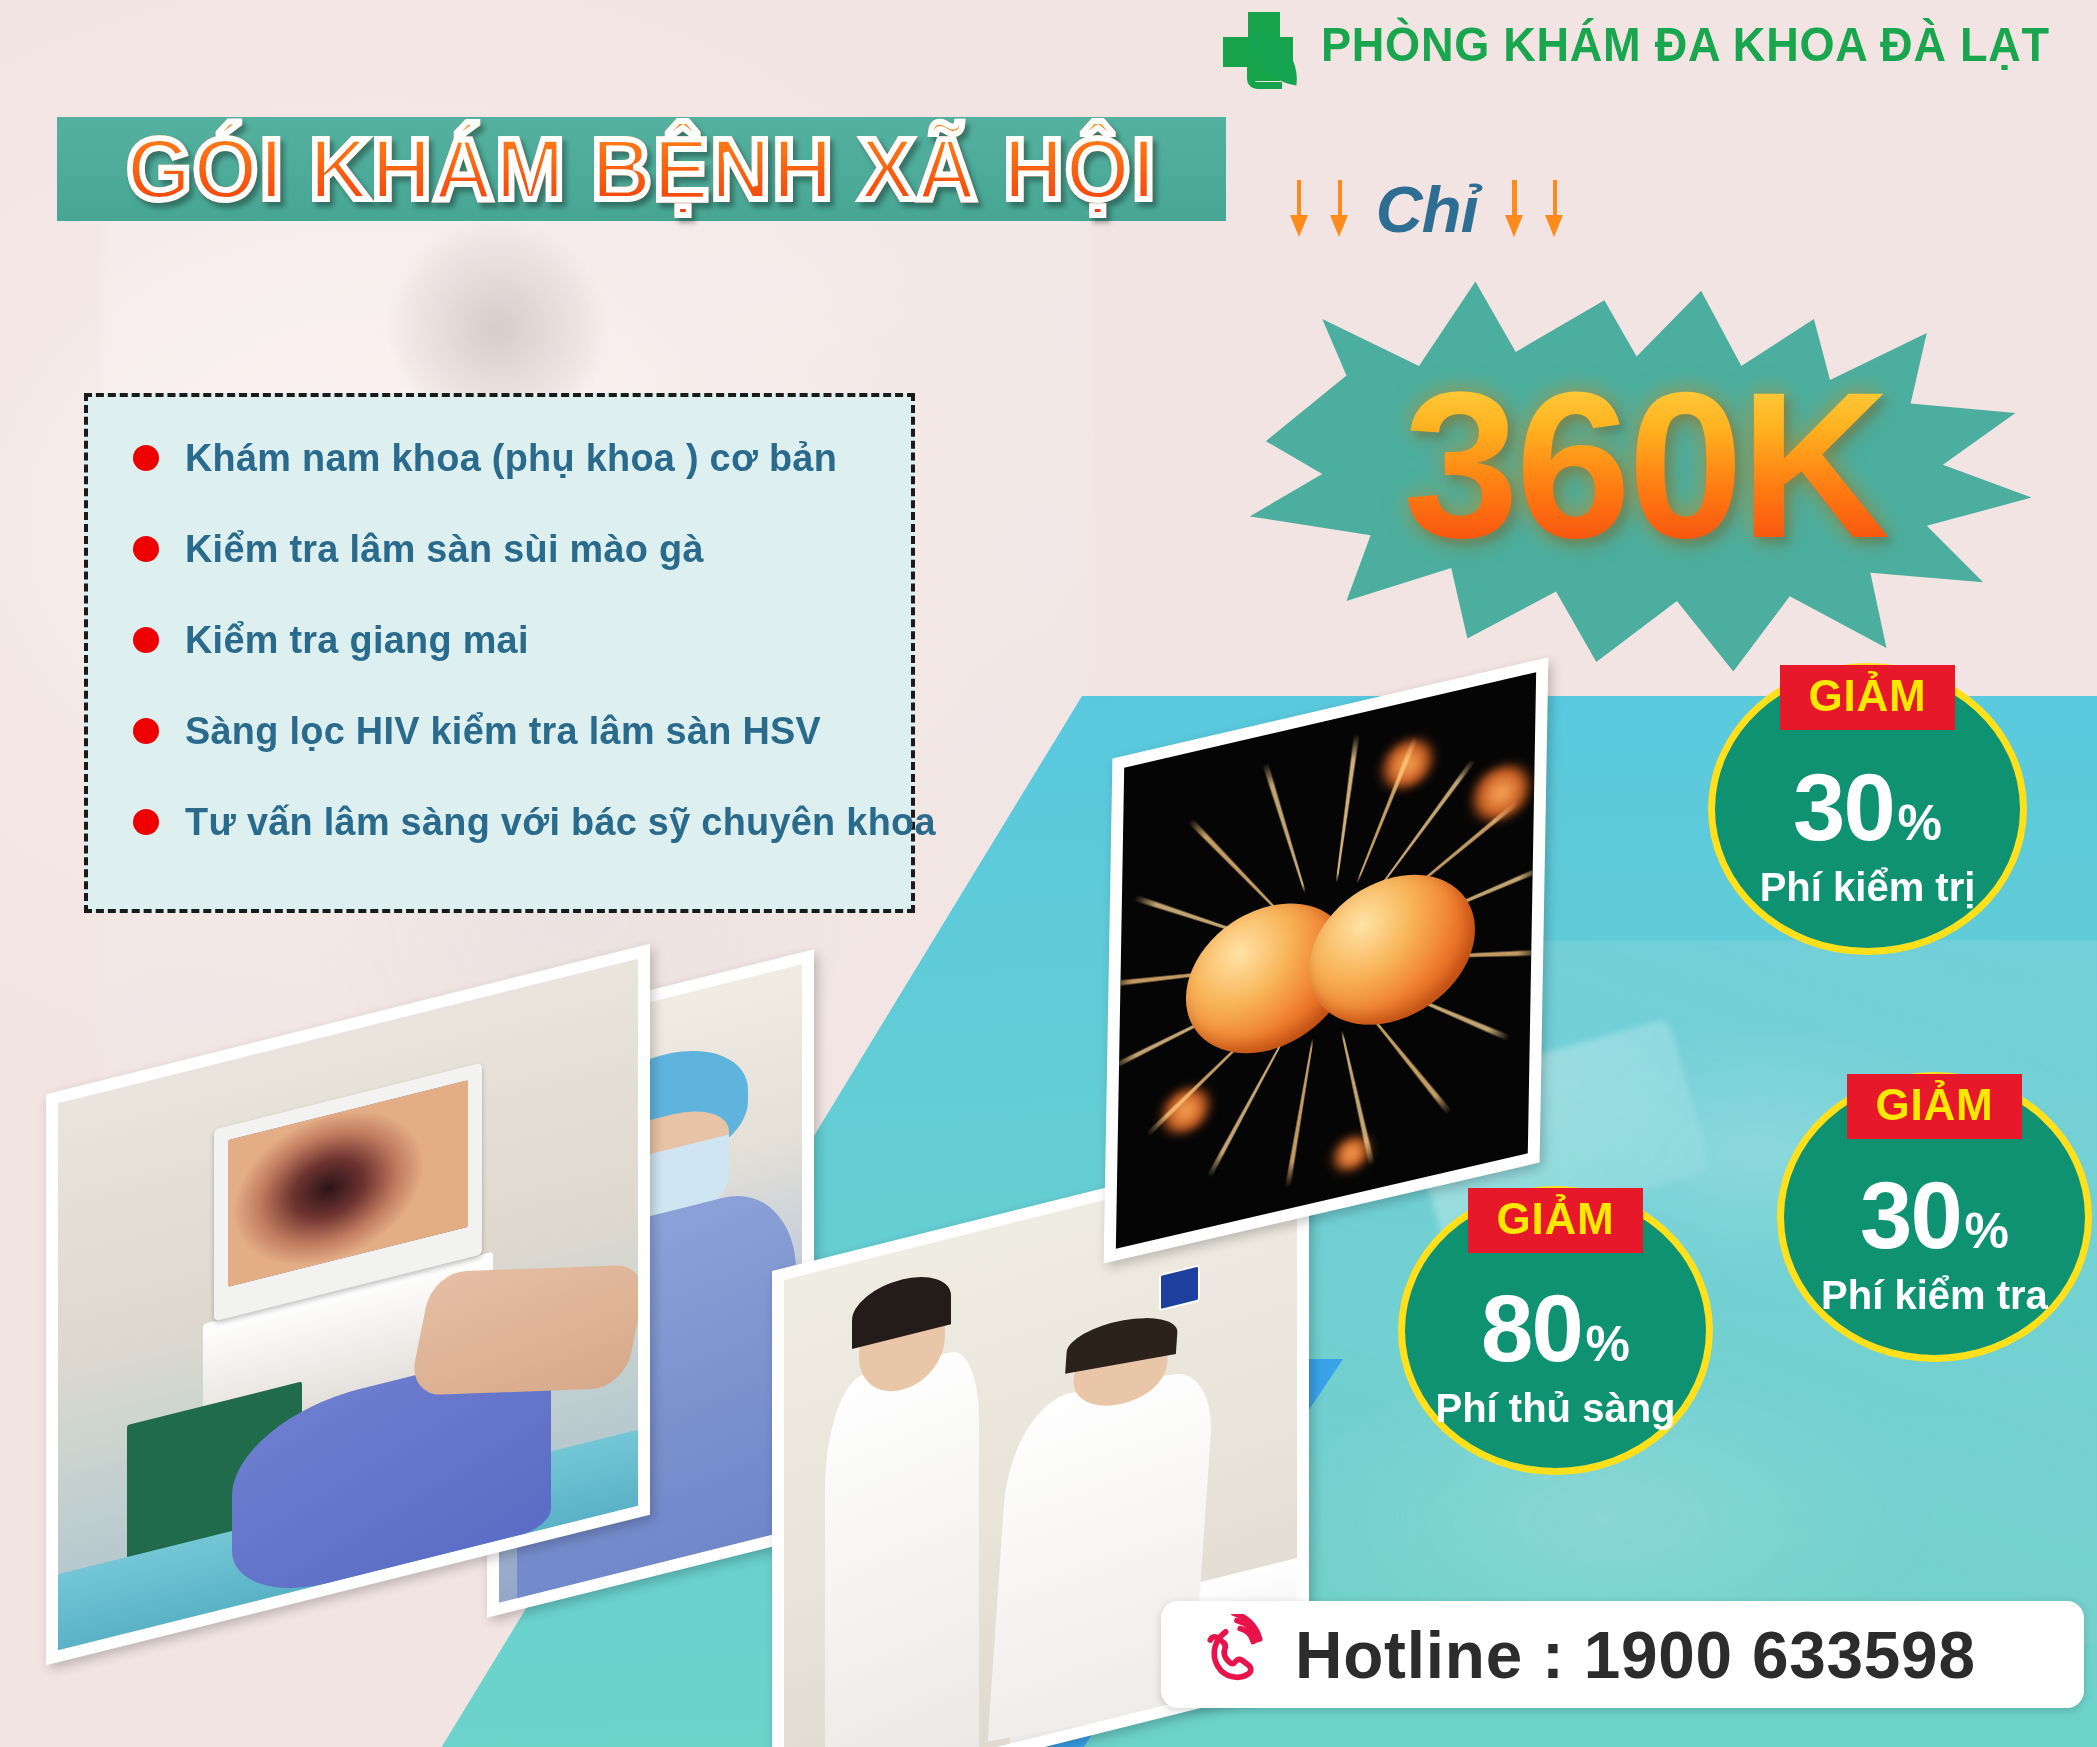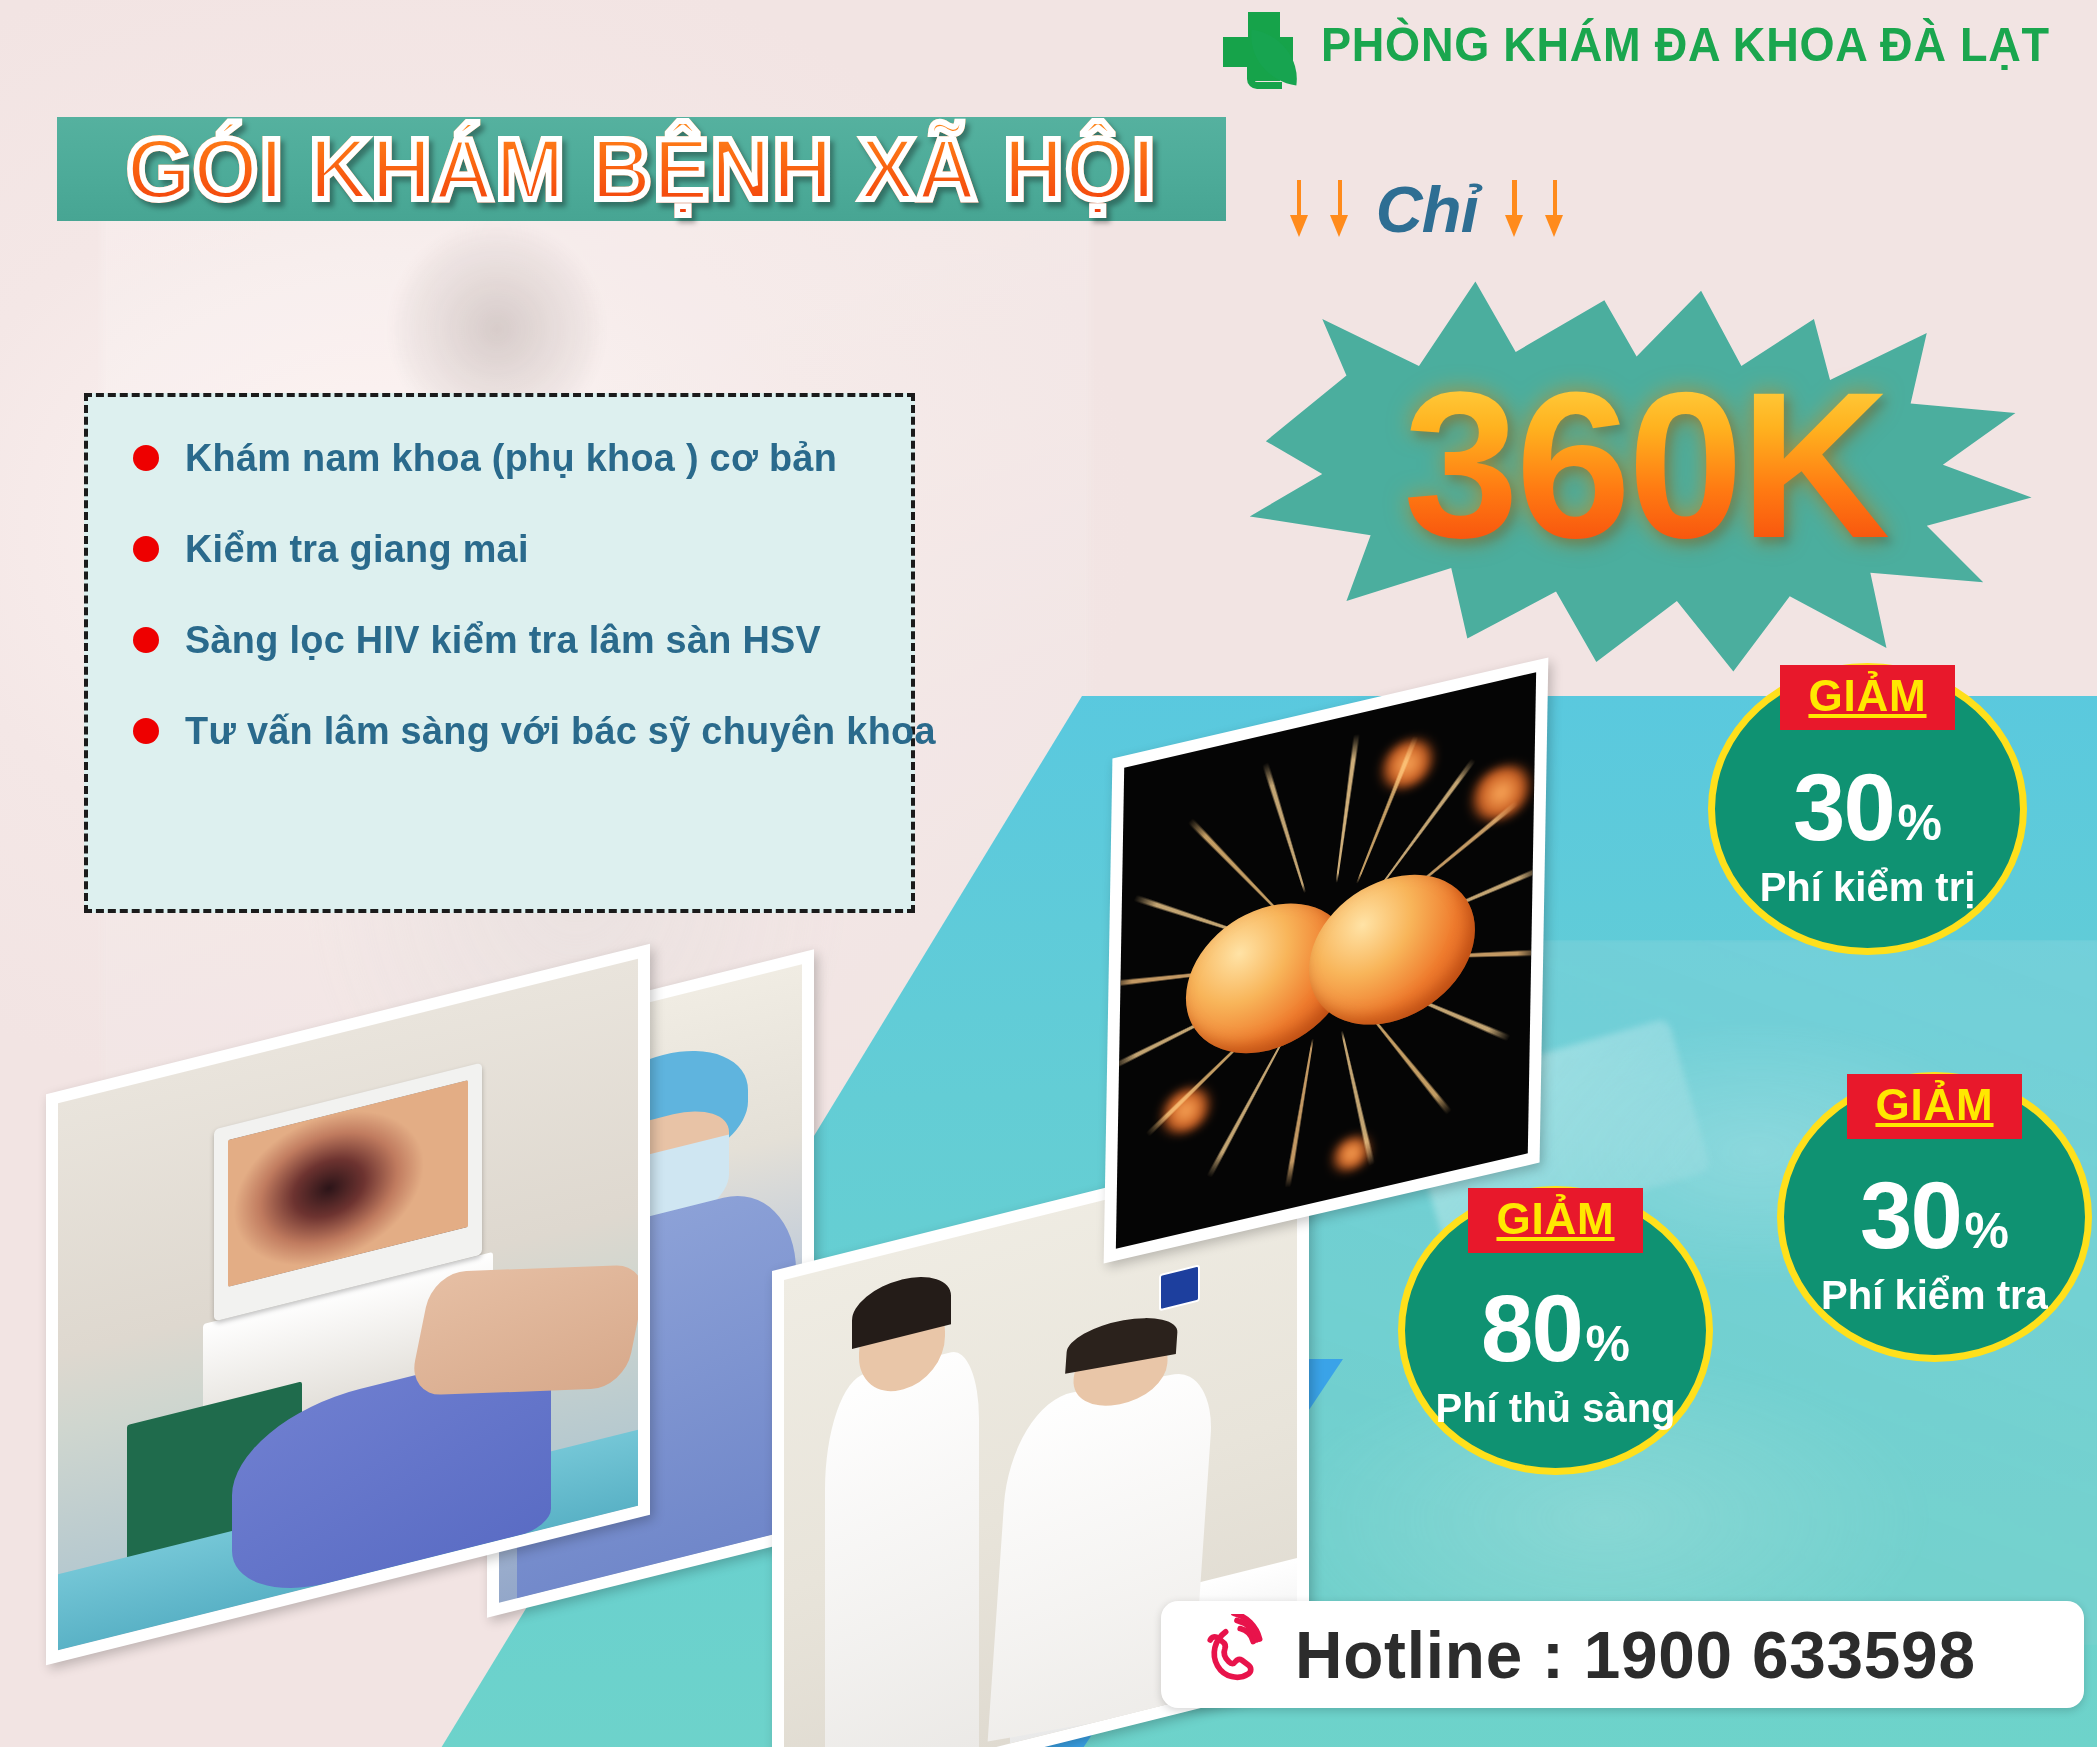--- a/index.html
+++ b/index.html
@@ -365,21 +365,20 @@
     border:7.6px solid #ffe01b;
     display:flex; flex-direction:column; align-items:center; justify-content:center;
   }
   .badge .giam-ribbon {
     position:absolute; top:-5px;
     background:#e8182b;
     color:#ffe800;
     font-size:44px; font-weight:bold; letter-spacing:0.8px;
     padding:5.9px 28.5px 9.2px 28.5px;
     white-space:nowrap;
-    text-decoration:underline;
   }
   .badge .pct {
     display:flex; align-items:baseline; justify-content:center;
     color:#ffffff; margin-top:52px;
   }
   .badge .pct .num { font-size:94px; font-weight:bold; line-height:1; letter-spacing:-1.7px; }
   .badge .pct .sym { font-size:50px; font-weight:bold; line-height:1; margin-left:3.4px; }
   .badge .caption {
     color:#ffffff; font-size:40px; font-weight:bold; margin-top:10px;
     white-space:nowrap;
@@ -427,20 +426,24 @@
   </div>
 
   <div class="title-banner">
     <div class="title-text">GÓI KHÁM BỆNH XÃ HỘI</div>
   </div>
 
   <div class="bullet-panel">
     <div class="bullet-item">
       <span class="bullet-dot"></span>
       <span class="bullet-label">Khám nam khoa (phụ khoa ) cơ bản</span>
+    </div>
+    <div class="bullet-item">
+      <span class="bullet-dot"></span>
+      <span class="bullet-label">Kiểm tra lâm sàn sùi mào gà</span>
     </div>
     <div class="bullet-item">
       <span class="bullet-dot"></span>
       <span class="bullet-label">Kiểm tra giang mai</span>
     </div>
     <div class="bullet-item">
       <span class="bullet-dot"></span>
       <span class="bullet-label">Sàng lọc HIV kiểm tra lâm sàn HSV</span>
     </div>
     <div class="bullet-item">

